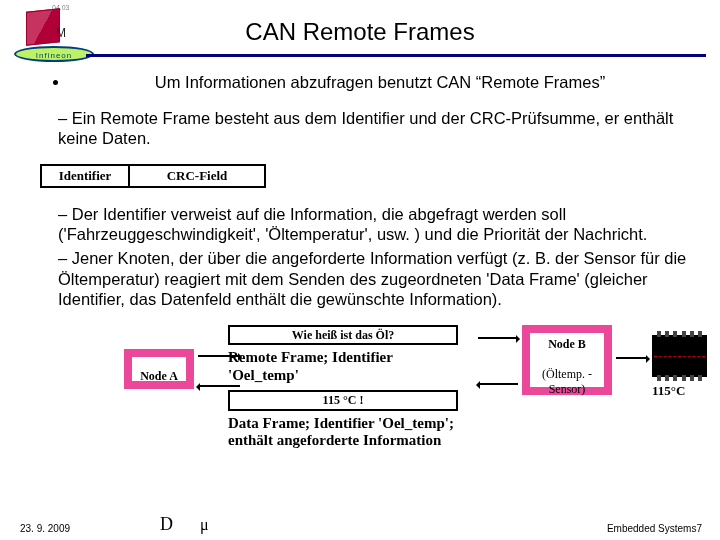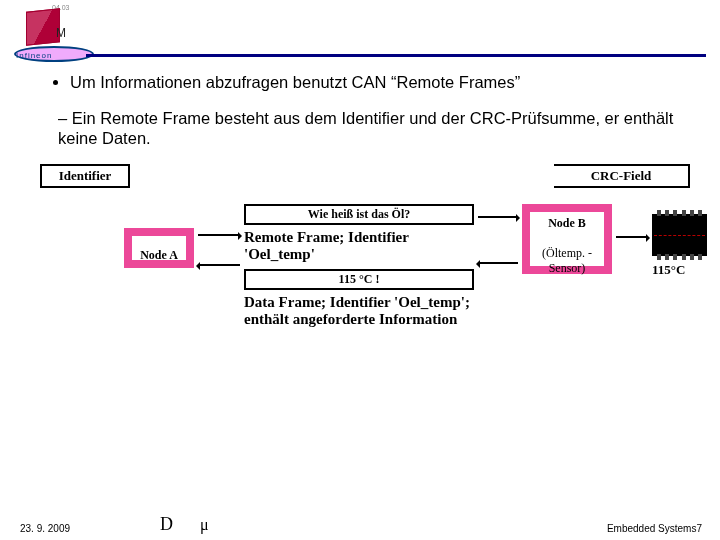--- a/index.html
+++ b/index.html
@@ -49,50 +49,51 @@
     color: #222;
   }
   .infineon-oval {
     position: absolute;
     top: 36px;
     left: 6px;
     width: 80px;
     height: 16px;
     border: 2px solid #004080;
     border-radius: 50%;
-    background: #f0abfc;
+    background: #bef264;
     font-size: 8px;
     color: #004080;
+    text-align: center;
     line-height: 16px;
     letter-spacing: 1px;
   }
   .title {
     text-align: center;
     font-size: 24px;
     padding-top: 18px;
   }
   .title-underline {
     position: absolute;
     left: 86px;
     right: 14px;
     top: 54px;
     border-top: 3px solid #000080;
   }
   .content {
     padding: 10px 30px 0 40px;
     font-size: 16.5px;
     line-height: 1.22;
   }
-  ul.outer { list-style: disc; padding-left: 30px; margin: 0 0 6px 0; }
+  ul.outer { list-style: disc; padding-left: 30px; margin: 0 0 6px 0; text-align: center; }
   ul.inner { list-style: none; padding-left: 18px; margin: 16px 0; }
   ul.inner li::before { content: "–  "; }
   ul.inner li { margin-bottom: 4px; }
   .frame-row {
     display: flex;
-    justify-content: space-between;
+    justify-content: flex-start;
     margin: 6px 0 8px 0;
   }
   .frame-box {
     border: 2px solid #000;
     padding: 2px 10px;
     font-size: 13px;
     font-weight: bold;
     font-family: "Times New Roman", serif;
     text-align: center;
   }
@@ -109,21 +110,21 @@
     font-family: "Times New Roman", serif;
     font-weight: bold;
     font-size: 12px;
     text-align: center;
     background: #fff;
   }
   .nodeA { top: 24px; left: 84px; width: 70px; height: 40px; line-height: 38px; }
   .bus {
     position: absolute;
     top: 0px;
-    left: 204px;
+    left: 188px;
     width: 230px;
   }
   .bus-item {
     border: 2px solid #000;
     font-family: "Times New Roman", serif;
     font-weight: bold;
     font-size: 12px;
     text-align: center;
     padding: 1px 2px;
     margin-bottom: 4px;
@@ -226,37 +227,40 @@
 </head>
 <body>
 
 <div class="header-area">
   <div class="logo-tag">04.03</div>
   <div class="logo-box">
     <div class="cube"></div>
     <div class="cube-m">M</div>
     <div class="infineon-oval">Infineon</div>
   </div>
+  <div class="title">CAN Remote Frames</div>
   <div class="title-underline"></div>
 </div>
 
 <div class="content">
   <ul class="outer">
     <li>Um Informationen abzufragen benutzt CAN “Remote Frames”</li>
   </ul>
   <ul class="inner">
     <li>Ein Remote Frame besteht aus dem Identifier und der CRC-Prüfsumme, er enthält keine Daten.</li>
   </ul>
 
   <div class="frame-row">
     <div class="frame-box id">Identifier</div>
     <div class="frame-box crc">CRC-Field</div>
   </div>
 
   <ul class="inner">
+    <li>Der Identifier verweist auf die Information, die abgefragt werden soll ('Fahrzeuggeschwindigkeit', 'Öltemperatur', usw. ) und die Priorität der Nachricht.</li>
+    <li>Jener Knoten, der über die angeforderte Information verfügt (z. B. der Sensor für die Öltemperatur) reagiert mit dem Senden des zugeordneten 'Data Frame' (gleicher Identifier, das Datenfeld enthält die gewünschte Information).</li>
   </ul>
 
   <div class="diagram">
     <div class="dbox nodeA">Node A</div>
 
     <div class="arrow right" style="top:30px; left:158px; width:42px;"></div>
     <div class="arrow left" style="top:60px; left:158px; width:42px;"></div>
 
     <div class="bus">
       <div class="bus-item">Wie heiß ist das Öl?</div>

